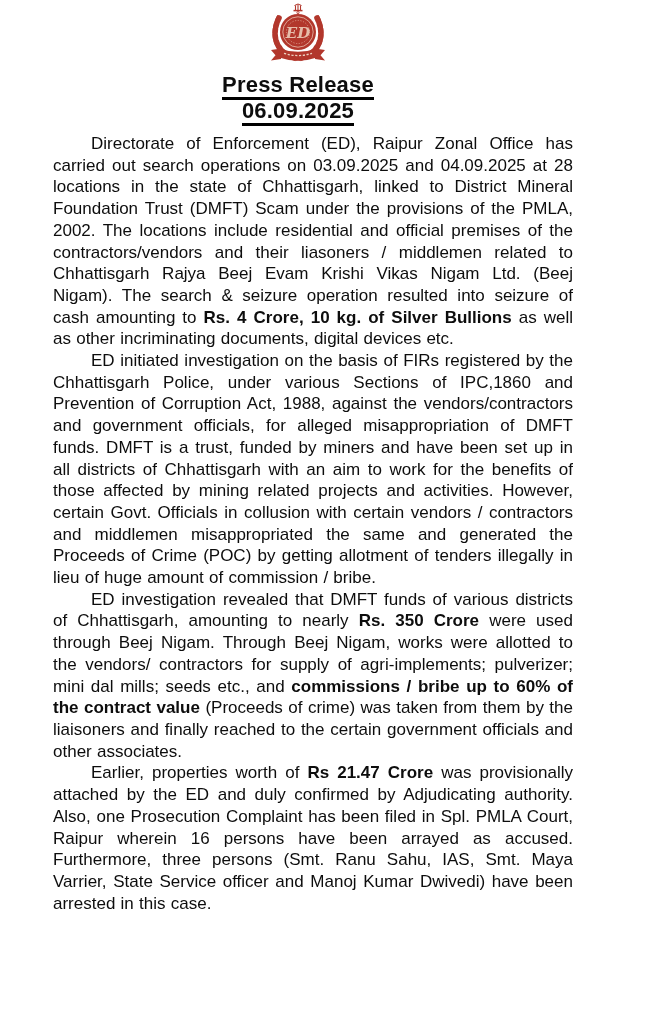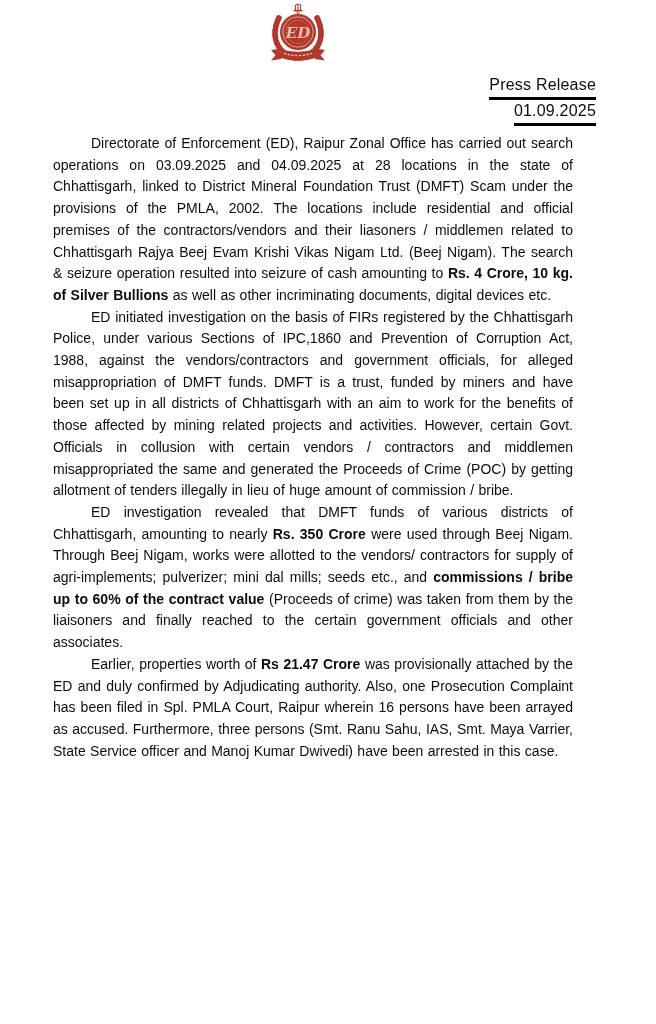--- a/index.html
+++ b/index.html
@@ -12,37 +12,36 @@
     overflow: hidden;
   }
   .page { width: 596px; height: 1024px; }
   .logo-wrap {
     display: flex;
     justify-content: center;
     padding-top: 2px;
   }
   .header { text-align: center; margin-top: 8px; }
   .title-line, .date-line {
-    font-size: 16px;
-    font-weight: normal;
+    font-size: 22px;
+    font-weight: bold;
     line-height: 22px;
     letter-spacing: 0.2px;
-    text-align: right;
   }
   .underlined {
     display: inline-block;
     border-bottom: 3px solid #000;
     padding-bottom: 1px;
   }
   .doc-body {
     padding: 7px 23px 0 53px;
   }
   p.para {
     margin: 0;
-    font-size: 14px;
+    font-size: 17px;
     line-height: 21.7px;
     text-align: justify;
     text-indent: 38px;
     word-spacing: 0.5px;
   }
   p.para.last {
     margin-top: 22px;
     text-align: left;
   }
   .b { font-weight: bold; }
@@ -83,21 +82,21 @@
         <path d="M19 51.3 Q33 55.8 47 51.3" stroke="#ecd2c2" stroke-width="1.3" fill="none" stroke-dasharray="2.2 1.6"></path>
       </g>
     </svg>
   </div>
 
   <div class="header">
     <div class="title-line">
       <span class="underlined">Press Release</span>
     </div>
     <div class="date-line">
-      <span class="underlined">01.09.2025</span>
+      <span class="underlined">06.09.2025</span>
     </div>
   </div>
 
   <div class="doc-body">
     <p class="para"><span>Directorate of Enforcement (ED), Raipur Zonal Office has carried out search operations on 03.09.2025 and 04.09.2025 at 28 locations in the state of Chhattisgarh, linked to District Mineral Foundation Trust (DMFT) Scam under the provisions of the PMLA, 2002. The locations include residential and official premises of the contractors/vendors and their liasoners / middlemen related to Chhattisgarh Rajya Beej Evam Krishi Vikas Nigam Ltd. (Beej Nigam). The search &amp; seizure operation resulted into seizure of cash amounting to </span><span class="b">Rs. 4 Crore, 10 kg. of Silver Bullions</span><span> as well as other incriminating documents, digital devices etc.</span></p>
     <p class="para"><span>ED initiated investigation on the basis of FIRs registered by the Chhattisgarh Police, under various Sections of IPC,1860 and Prevention of Corruption Act, 1988, against the vendors/contractors and government officials, for alleged misappropriation of DMFT funds. DMFT is a trust, funded by miners and have been set up in all districts of Chhattisgarh with an aim to work for the benefits of those affected by mining related projects and activities. However, certain Govt. Officials in collusion with certain vendors / contractors and middlemen misappropriated the same and generated the Proceeds of Crime (POC) by getting allotment of tenders illegally in lieu of huge amount of commission / bribe.</span></p>
     <p class="para"><span>ED investigation revealed that DMFT funds of various districts of Chhattisgarh, amounting to nearly </span><span class="b">Rs. 350 Crore</span><span> were used through Beej Nigam. Through Beej Nigam, works were allotted to the vendors/ contractors for supply of agri-implements; pulverizer; mini dal mills; seeds etc., and </span><span class="b">commissions / bribe up to 60% of the contract value</span><span> (Proceeds of crime) was taken from them by the liaisoners and finally reached to the certain government officials and other associates.</span></p>
     <p class="para"><span>Earlier, properties worth of </span><span class="b">Rs 21.47 Crore</span><span> was provisionally attached by the ED and duly confirmed by Adjudicating authority. Also, one Prosecution Complaint has been filed in Spl. PMLA Court, Raipur wherein 16 persons have been arrayed as accused. Furthermore, three persons (Smt. Ranu Sahu, IAS, Smt. Maya Varrier, State Service officer and Manoj Kumar Dwivedi) have been arrested in this case.</span></p>
   </div>
 

